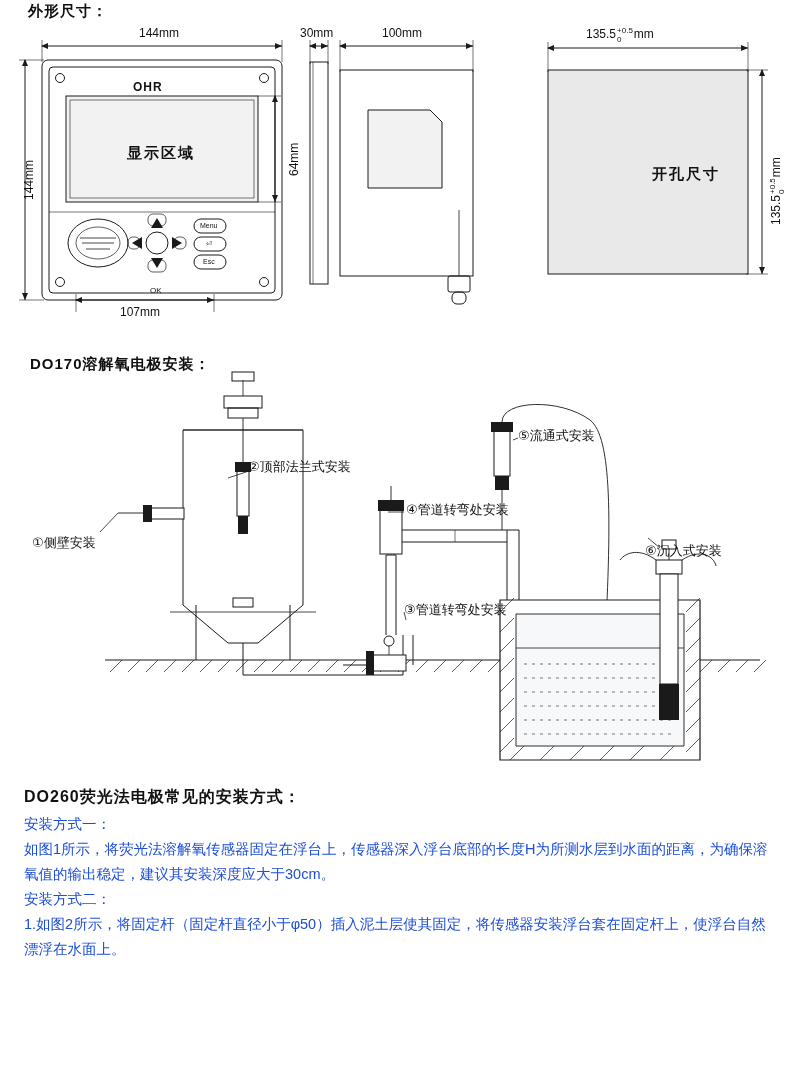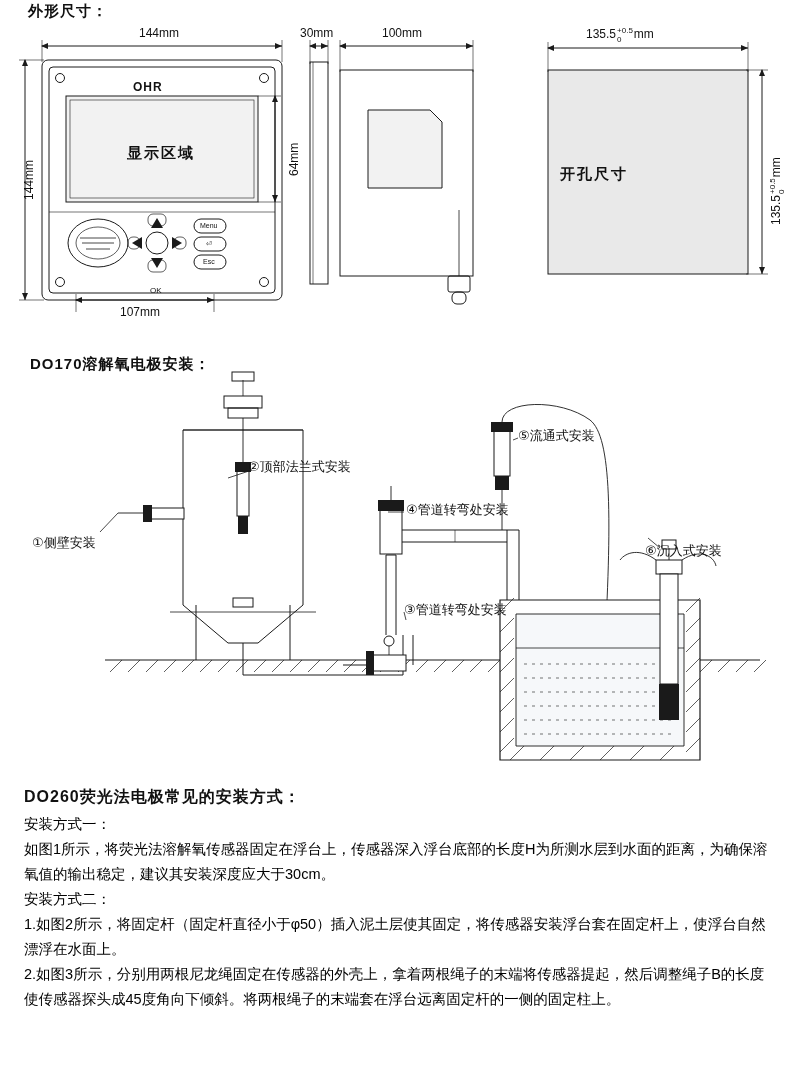--- a/index.html
+++ b/index.html
@@ -23,32 +23,32 @@
   .txt{position:absolute;font-size:12px;color:#111;white-space:nowrap;}
   .vtxt{position:absolute;font-size:12px;color:#111;white-space:nowrap;
         transform-origin:0 0;transform:rotate(-90deg);}
 
   svg{position:absolute;left:0;top:0;}
   #art{width:790px;height:1082px;pointer-events:none;}
 
   
   #bodytext{
     position:absolute;left:24px;top:812px;width:748px;
-    font-size:14.5px;line-height:25px;color:#000000;
+    font-size:14.5px;line-height:25px;color:#1d4ed8;
   }
   #bodytext p{margin:0;}
   .ind{text-indent:0;}
 
   
   #disp-label{
     position:absolute;left:96px;top:144px;width:130px;text-align:center;
     font-size:15px;font-weight:bold;letter-spacing:2px;
   }
   #hole-label{
-    position:absolute;left:560px;top:165px;width:160px;text-align:left;
+    position:absolute;left:560px;top:165px;width:160px;text-align:right;
     font-size:15px;font-weight:bold;letter-spacing:2px;
   }
   .brand{position:absolute;font-weight:bold;font-size:12px;letter-spacing:1px;}
   .keylabel{position:absolute;font-size:7px;color:#111;}
 </style>
 </head>
 <body>
 
 <div class="sec-title" id="title-dims">外形尺寸：</div>
 <div class="sec-title" id="title-do170">DO170溶解氧电极安装：</div>
@@ -321,14 +321,13 @@
 <div class="txt" style="left:404px;top:601px;font-size:13px;">③管道转弯处安装</div>
 <div class="txt" style="left:406px;top:501px;font-size:13px;">④管道转弯处安装</div>
 <div class="txt" style="left:518px;top:427px;font-size:13px;">⑤流通式安装</div>
 <div class="txt" style="left:645px;top:542px;font-size:13px;">⑥沉入式安装</div>
 
 <div id="bodytext">
   <p>安装方式一：</p>
   <p class="ind">如图1所示，将荧光法溶解氧传感器固定在浮台上，传感器深入浮台底部的长度H为所测水层到水面的距离，为确保溶氧值的输出稳定，建议其安装深度应大于30cm。</p>
   <p>安装方式二：</p>
   <p class="ind">1.如图2所示，将固定杆（固定杆直径小于φ50）插入泥土层使其固定，将传感器安装浮台套在固定杆上，使浮台自然漂浮在水面上。</p>
-  <p class="ind">2.如图3所示，分别用两根尼龙绳固定在传感器的外壳上，拿着两根绳子的末端将传感器提起，然后调整绳子B的长度使传感器探头成45度角向下倾斜。将两根绳子的末端套在浮台远离固定杆的一侧的固定柱上。</p>
 </div>
 
 </body></html>

